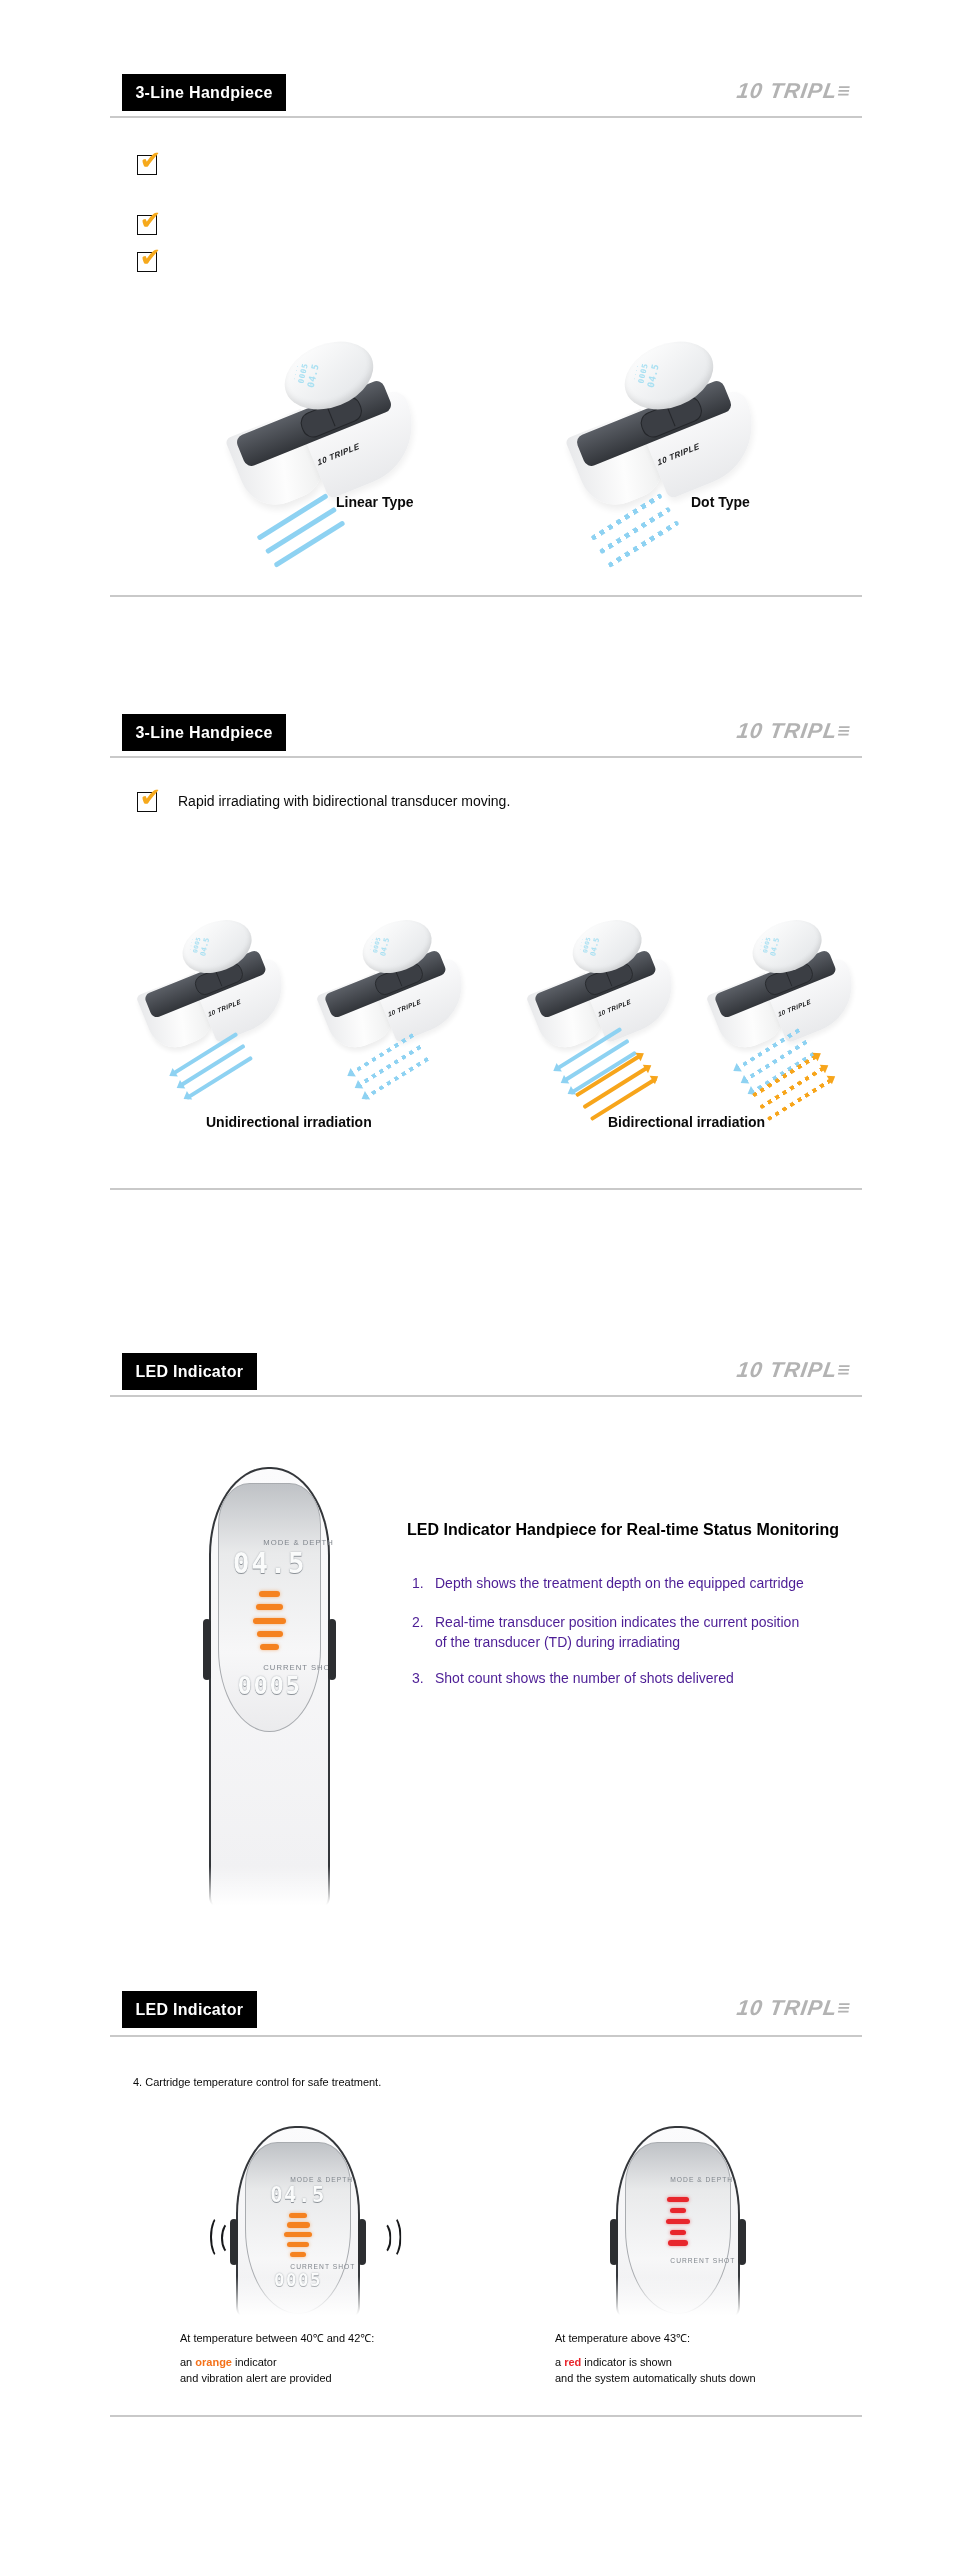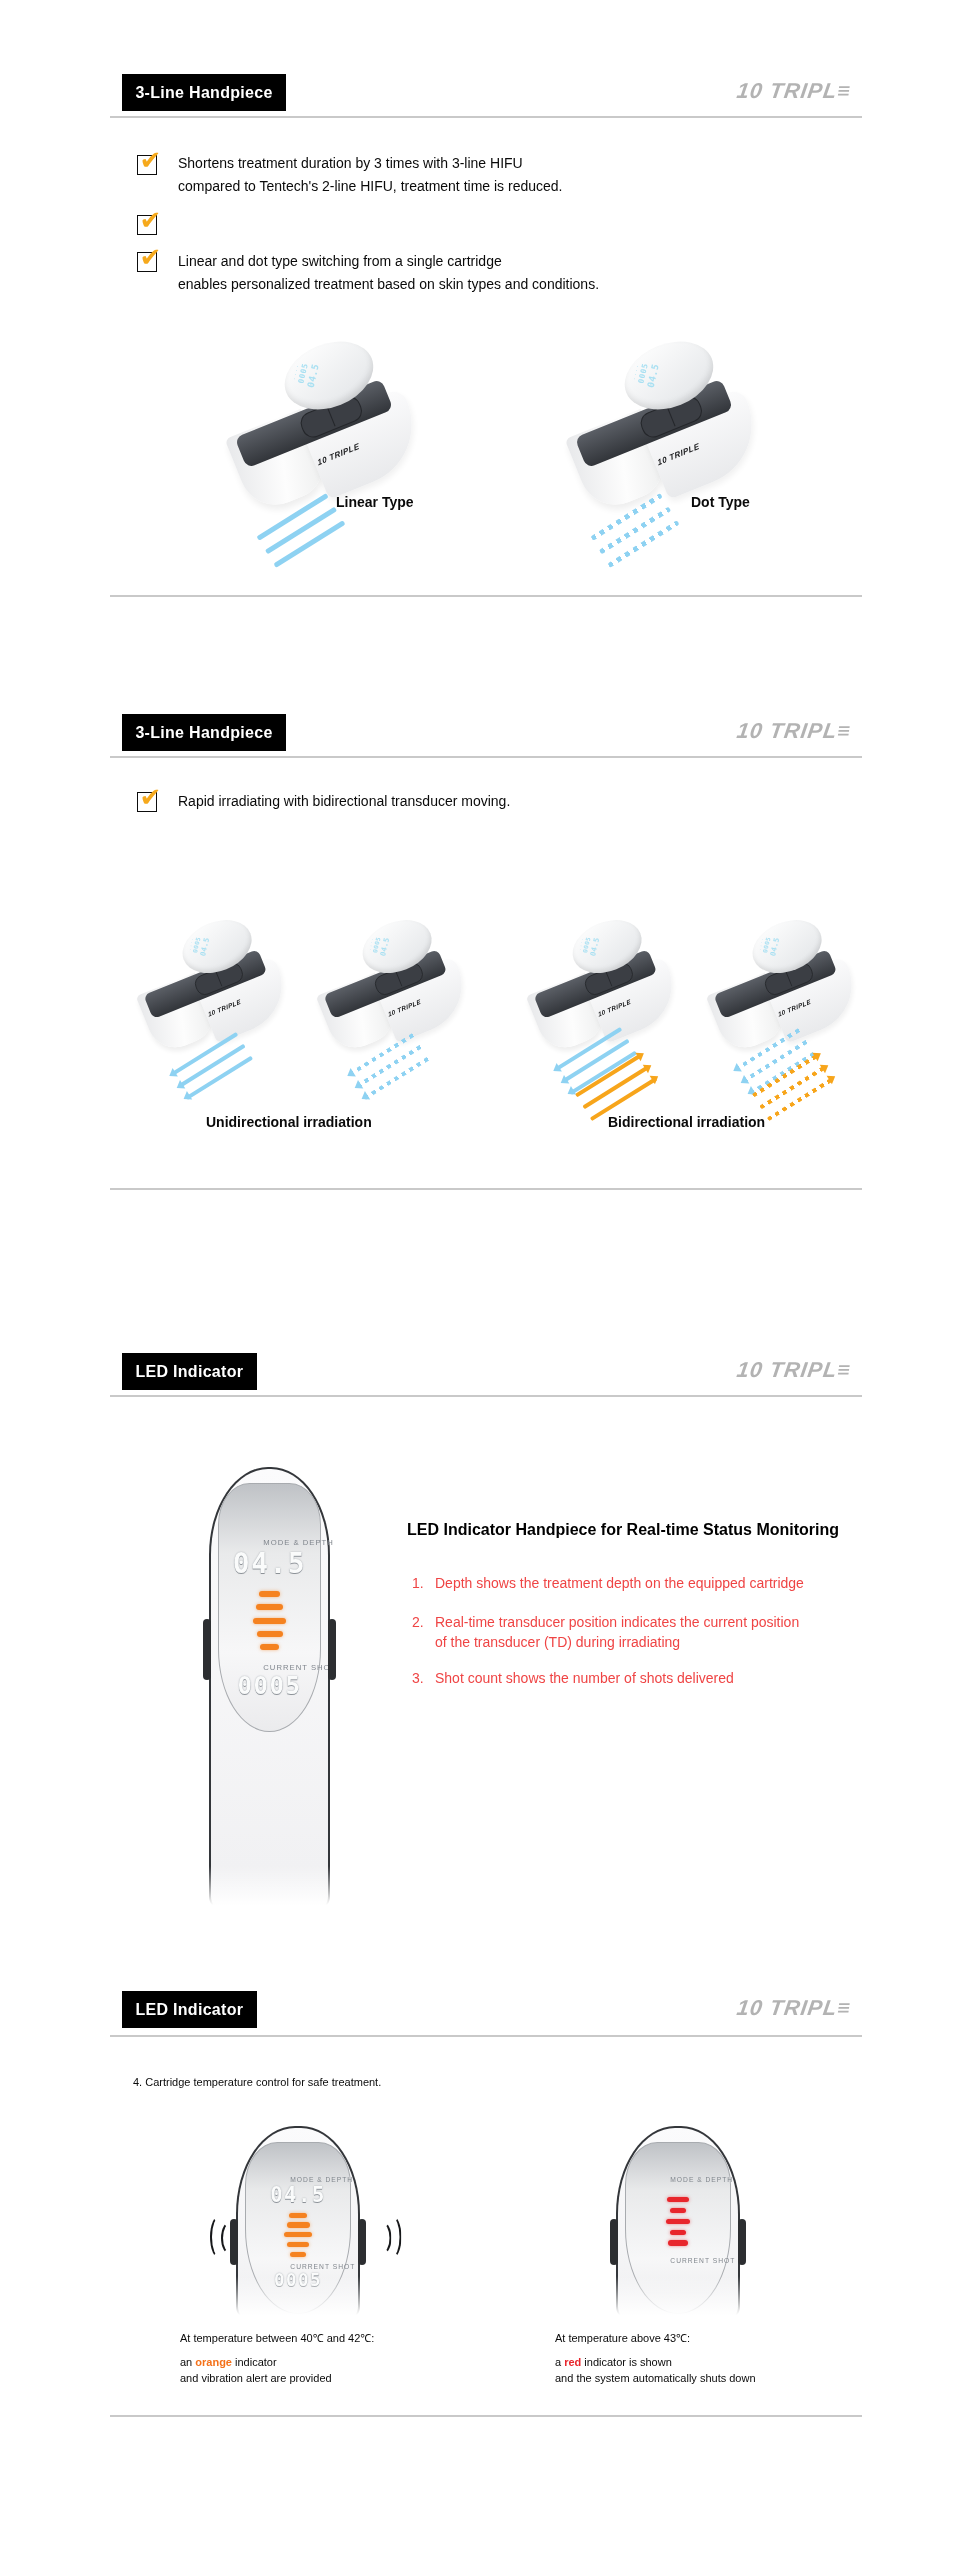--- a/index.html
+++ b/index.html
@@ -81,50 +81,42 @@
   .vhp-bar{background:#F58220;border-radius:3.1px;box-shadow:0 0 3.6px rgba(245,130,32,.55);}
   .vhp-bar.red{background:#E8262C;box-shadow:0 0 3.6px rgba(232,38,44,.55);}
   .vhp-sidebtn{position:absolute;width:8.2px;height:61px;background:#2c2e31;border-radius:4.1px;}
   .vhp-fade{position:absolute;left:-3.1px;right:-3.1px;bottom:-2.1px;height:46px;
             background:linear-gradient(180deg,rgba(255,255,255,0),#fff 85%);}
   .arc{position:absolute;width:15.5px;height:40px;border:2.1px solid transparent;border-left:2.1px solid #17181a;
        border-radius:50%;}
   .arc.flip{transform:scaleX(-1);}
 
   .num{display:inline-block;width:23px;}
-  .listline{position:absolute;font-size:14px;color:#ef4444;white-space:nowrap;}
+  .listline{position:absolute;font-size:14px;color:#4c1d95;white-space:nowrap;}
   .title{position:absolute;font-size:16px;font-weight:bold;color:#000;white-space:nowrap;}
 </style>
 </head>
 <body>
 
 <div class="page">
 
   <div class="badge" style="top:74px">3-Line Handpiece</div>
   <div class="logo" style="top:78px"><span>10 TRIPL</span><span class="logo-e">≡</span></div>
   <div class="rule" style="top:116px"></div>
 
   <div class="checkbox" style="left:137px;top:155px">
     <span class="checkv">✔</span>
     </div>
-  <div class="check-item" style="left:178px;top:152px">
-    <div>Shortens treatment duration by 3 times with 3-line HIFU</div>
-      <div>compared to Tentech's 2-line HIFU, treatment time is reduced.</div>
-    </div>
 
   <div class="checkbox" style="left:137px;top:215px">
     <span class="checkv">✔</span>
     </div>
 
   <div class="checkbox" style="left:137px;top:252px">
     <span class="checkv">✔</span>
-    </div>
-  <div class="check-item" style="left:178px;top:250px">
-    <div>Linear and dot type switching from a single cartridge</div>
-      <div>enables personalized treatment based on skin types and conditions.</div>
     </div>
 
   <div class="hp" style="left:234px;top:344px">
     <div class="hp-inner">
       <div class="hp-main"></div>
       <div class="hp-nose"></div>
       <div class="hp-band">
           <div class="hp-btn"></div>
         </div>
       <div class="hp-top">

